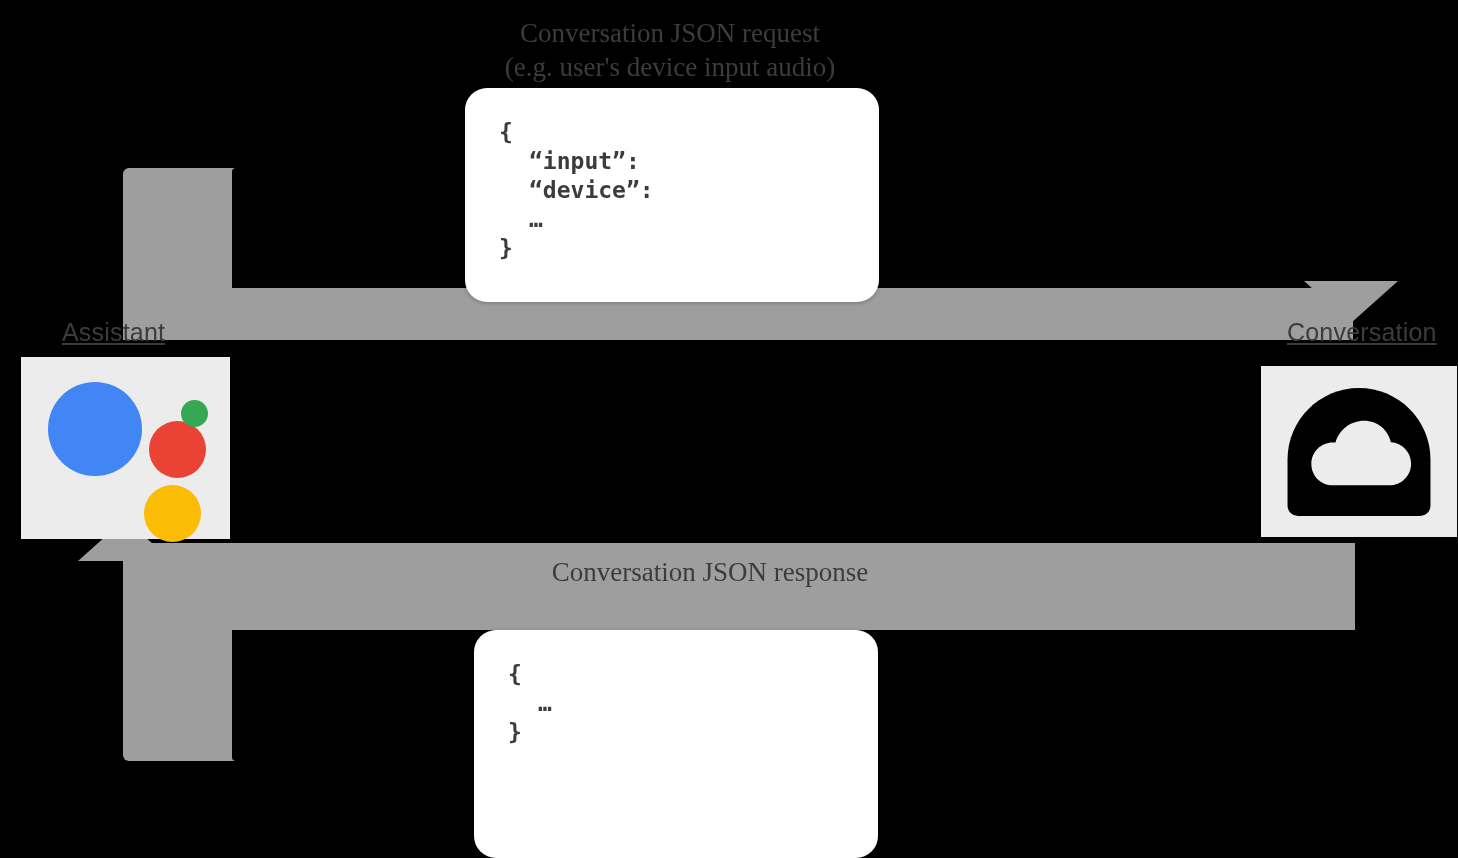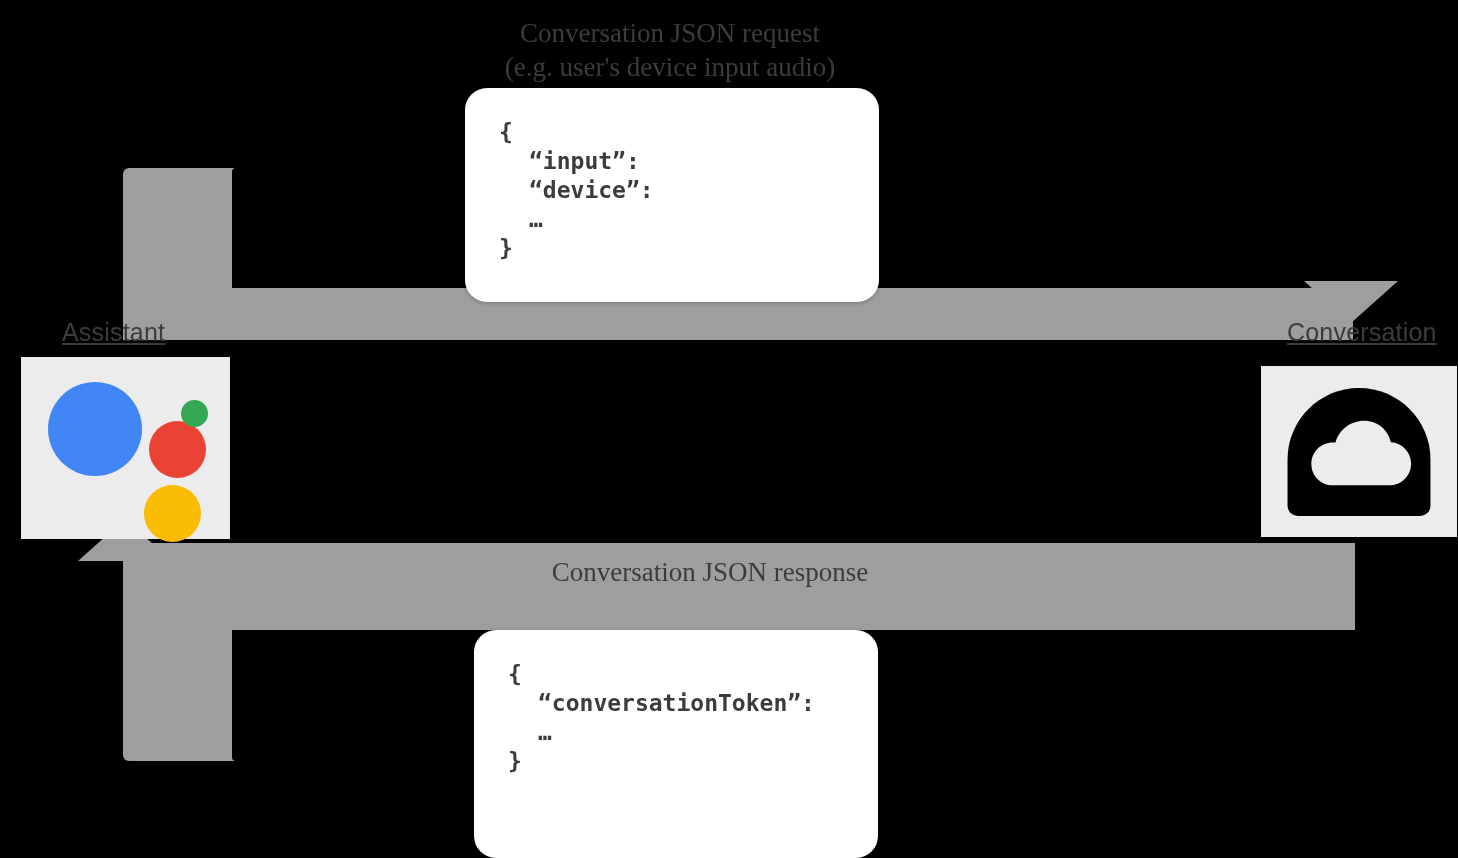--- a/index.html
+++ b/index.html
@@ -209,18 +209,17 @@
   <div class="json-card card-top">
     <span class="line">{</span>
     <span class="line" style="padding-left:30px">“input”:</span>
     <span class="line" style="padding-left:30px">“device”:</span>
     <span class="ell" style="padding-left:30px">…</span>
     <span class="line">}</span>
   </div>
 
   <div class="json-card card-bot">
     <span class="line">{</span>
-    <span class="line" style="padding-left:30px">“conversationToken”:</span>
     <span class="ell" style="padding-left:30px">…</span>
     <span class="line">}</span>
   </div>
 
 </div>
 
 </body></html>

